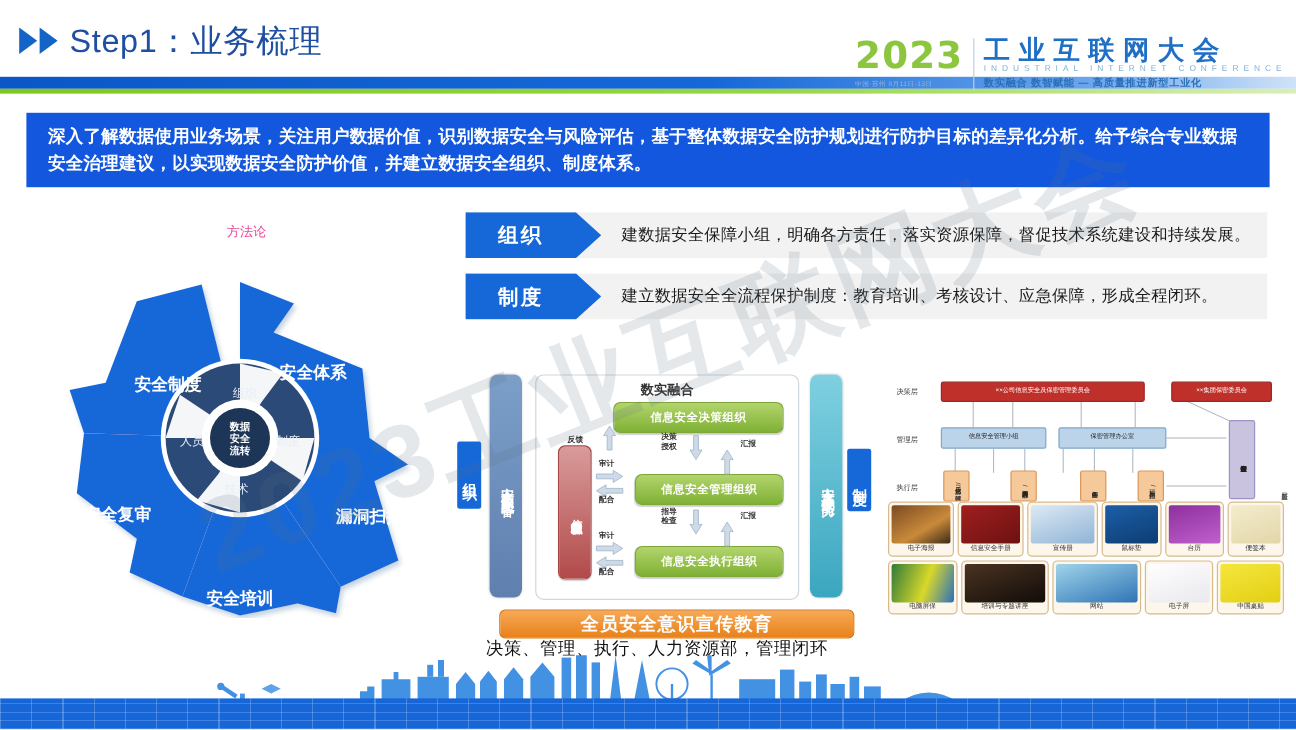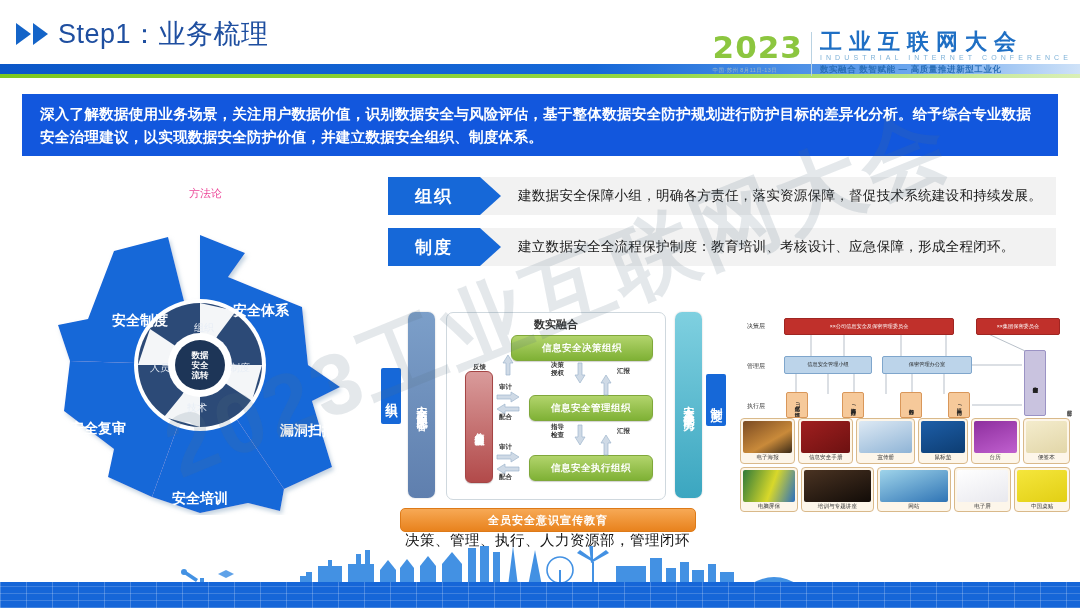--- a/index.html
+++ b/index.html
@@ -94,23 +94,23 @@
     font-size:9.5px;letter-spacing:.5px;box-shadow:0 1px 1px rgba(0,0,0,.18);
   }
   .oc-green{background:linear-gradient(180deg,#b2d46c,#7fb135);border:1px solid #7fa83a;}
   .oc-red{background:linear-gradient(180deg,#d99b9b,#b24a4a);border:1px solid #a54545;}
   #oc-decide{left:64px;top:22px;width:140px;height:24px;}
   #oc-manage{left:82px;top:82px;width:122px;height:24px;}
   #oc-exec{left:82px;top:142px;width:122px;height:24px;}
   #oc-supervise{left:18px;top:58px;width:26px;height:110px;writing-mode:vertical-rl;}
   .oc-arrow-lbl{position:absolute;font-size:6.5px;color:#333;font-weight:bold;line-height:1.2;text-align:center;}
   .oc-bottom{
-    position:absolute;left:0;bottom:-4px;width:294px;height:22px;border-radius:5px;
+    position:absolute;left:16px;bottom:-4px;width:294px;height:22px;border-radius:5px;
     background:linear-gradient(180deg,#f7a955,#e8821d);color:#fff;
-    display:flex;align-items:center;justify-content:center;font-size:11px;font-weight:bold;letter-spacing:1px;
+    display:flex;align-items:center;justify-content:center;font-size:15px;font-weight:bold;letter-spacing:1px;
     border:1px solid #dd7a18;
     margin-top:32px;
   }
   .oc-caption{
     position:absolute;left:405px;top:531px;font-size:14.5px;color:#111;letter-spacing:.5px;
   }
 
   
   .flag{
     position:absolute;background:#1668d8;color:#fff;border-radius:2px;

